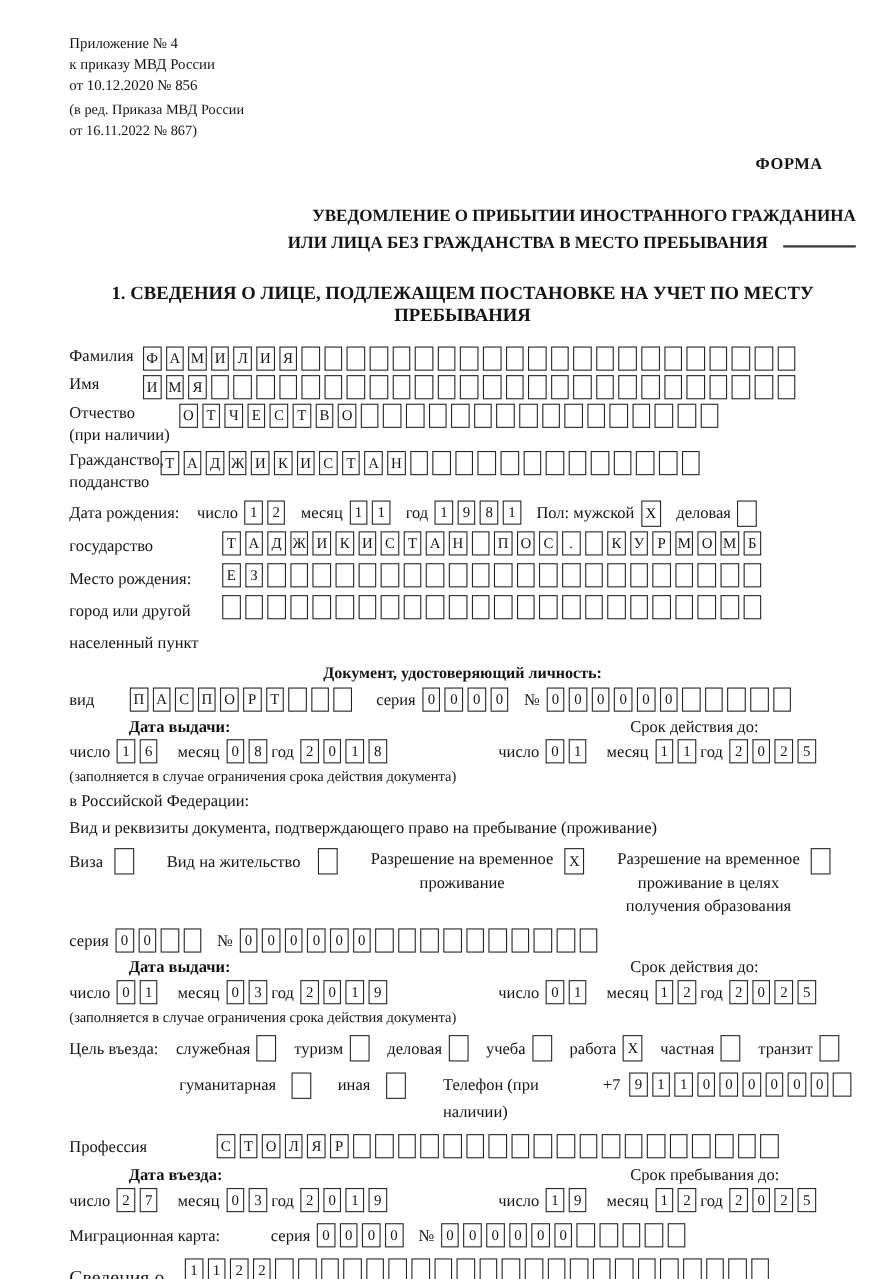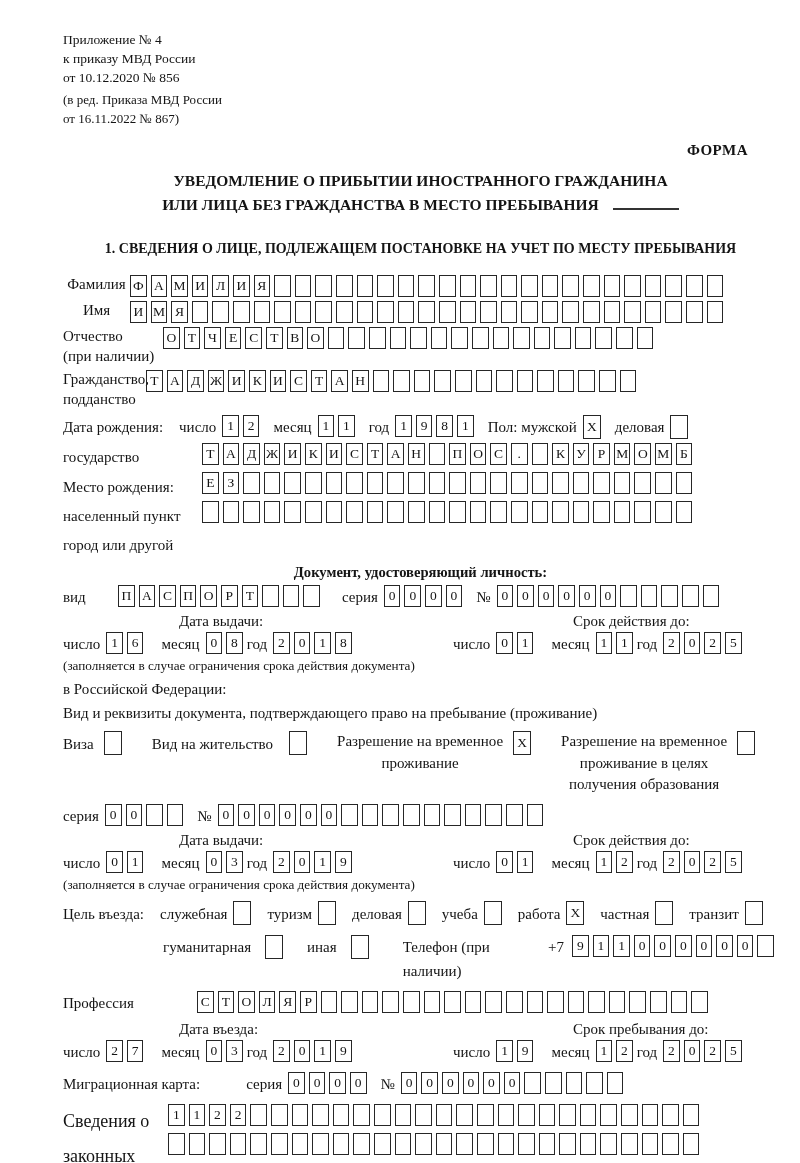--- a/index.html
+++ b/index.html
@@ -5,28 +5,28 @@
   html,body{margin:0;padding:0;background:#fff;}
   body{width:800px;height:1163px;overflow:hidden;color:#141414;
        font-family:"Liberation Serif","DejaVu Serif",serif;font-size:15px;}
   .page{box-sizing:border-box;width:800px;height:1163px;padding:30px 22px 0 63px;position:relative;}
 
   
   .hdr{font-size:13.5px;line-height:1.42;}
   .hdr .sub{margin-top:4px;font-size:13px;line-height:1.42;}
   .forma{margin-top:14px;text-align:right;padding-right:30px;font-weight:bold;font-size:15px;letter-spacing:.5px;}
 
-  .title{margin-top:10px;text-align:center;font-weight:bold;font-size:15.5px;line-height:1.55;}
+  .title{margin-top:26px;text-align:right;font-weight:bold;font-size:15.5px;line-height:1.55;}
   .blank-line{display:inline-block;width:66px;border-bottom:2px solid #333;height:12px;margin-left:14px;}
-  .section-heading{margin-top:24px;text-align:center;font-weight:bold;font-size:14px;}
+  .section-heading{margin-top:24px;text-align:center;font-weight:bold;font-size:17px;}
 
   .rows{margin-top:18px;}
   .frow{display:flex;align-items:flex-start;margin-bottom:4px;}
   .flabel{font-size:15px;line-height:1.3;flex:0 0 auto;}
-  .w67{width:67px;text-align:center;}
+  .w67{width:67px;}
   .w100{width:100px;}
   .w83{width:83px;}
   .w139{width:139px;}
   .w59{width:55px;}
   .w134{width:134px;}
   .w105{width:105px;}
 
   .cells{white-space:nowrap;line-height:0;}
   .cell{display:inline-block;box-sizing:content-box;width:14.6px;height:20px;border:1.6px solid #262626;
         margin-right:4px;text-align:center;font-size:13.5px;line-height:20px;vertical-align:top;
@@ -39,21 +39,21 @@
   
   .bp-labels div{line-height:1.95;}
   .bp-cells .cells{margin-bottom:7px;display:block;}
 
   .doc-heading{text-align:center;font-weight:bold;font-size:14.6px;margin:2px 0 4px 0;}
 
   .dates{display:flex;margin-top:2px;}
   .dcol-l{flex:0 0 390px;}
   .dcol-r{flex:1 1 auto;}
   .dhead{font-size:15px;margin-bottom:2px;}
-  .dcol-l .dhead{margin-left:116px;}
+  .dcol-l .dhead{margin-left:54px;font-weight:bold;}
   .dcol-r .dhead{margin-left:120px;}
   .dline{display:flex;align-items:flex-start;}
   .dline .inline-lab{margin:0 6px 0 0;}
   .dline .gap{margin-left:14px;}
   .note-r{text-align:left;font-size:13.2px;margin:2px 2px 4px 0;}
 
   .intro{font-size:15px;line-height:1.55;margin-top:4px;}
 
   .permits{display:flex;align-items:flex-start;margin-top:6px;margin-bottom:8px;}
   .permits .cb{margin:0 4px;}
@@ -135,22 +135,22 @@
       <span class="inline-lab">Пол: мужской</span>
       <span class="cells cb"><span class="cell">X</span></span>
       <span class="inline-lab">деловая</span>
       <span class="cells cb"><span class="cell"></span></span>
     </div>
 
     <div class="frow" style="margin-top:4px;">
       <div class="flabel w139 bp-labels">
         <div>государство</div>
         <div>Место рождения:</div>
+        <div>город или другой</div>
         <div>населенный пункт</div>
-        <div>город или другой</div>
       </div>
       <div class="bp-cells">
         <div class="cells"><span class="cell">Т</span><span class="cell">А</span><span class="cell">Д</span><span class="cell">Ж</span><span class="cell">И</span><span class="cell">К</span><span class="cell">И</span><span class="cell">С</span><span class="cell">Т</span><span class="cell">А</span><span class="cell">Н</span><span class="cell"></span><span class="cell">П</span><span class="cell">О</span><span class="cell">С</span><span class="cell">.</span><span class="cell"></span><span class="cell">К</span><span class="cell">У</span><span class="cell">Р</span><span class="cell">М</span><span class="cell">О</span><span class="cell">М</span><span class="cell">Б</span></div>
         <div class="cells"><span class="cell">Е</span><span class="cell">З</span><span class="cell"></span><span class="cell"></span><span class="cell"></span><span class="cell"></span><span class="cell"></span><span class="cell"></span><span class="cell"></span><span class="cell"></span><span class="cell"></span><span class="cell"></span><span class="cell"></span><span class="cell"></span><span class="cell"></span><span class="cell"></span><span class="cell"></span><span class="cell"></span><span class="cell"></span><span class="cell"></span><span class="cell"></span><span class="cell"></span><span class="cell"></span><span class="cell"></span></div>
         <div class="cells"><span class="cell"></span><span class="cell"></span><span class="cell"></span><span class="cell"></span><span class="cell"></span><span class="cell"></span><span class="cell"></span><span class="cell"></span><span class="cell"></span><span class="cell"></span><span class="cell"></span><span class="cell"></span><span class="cell"></span><span class="cell"></span><span class="cell"></span><span class="cell"></span><span class="cell"></span><span class="cell"></span><span class="cell"></span><span class="cell"></span><span class="cell"></span><span class="cell"></span><span class="cell"></span><span class="cell"></span></div>
       </div>
     </div>
 
     <div class="doc-heading">Документ, удостоверяющий личность:</div>
 

